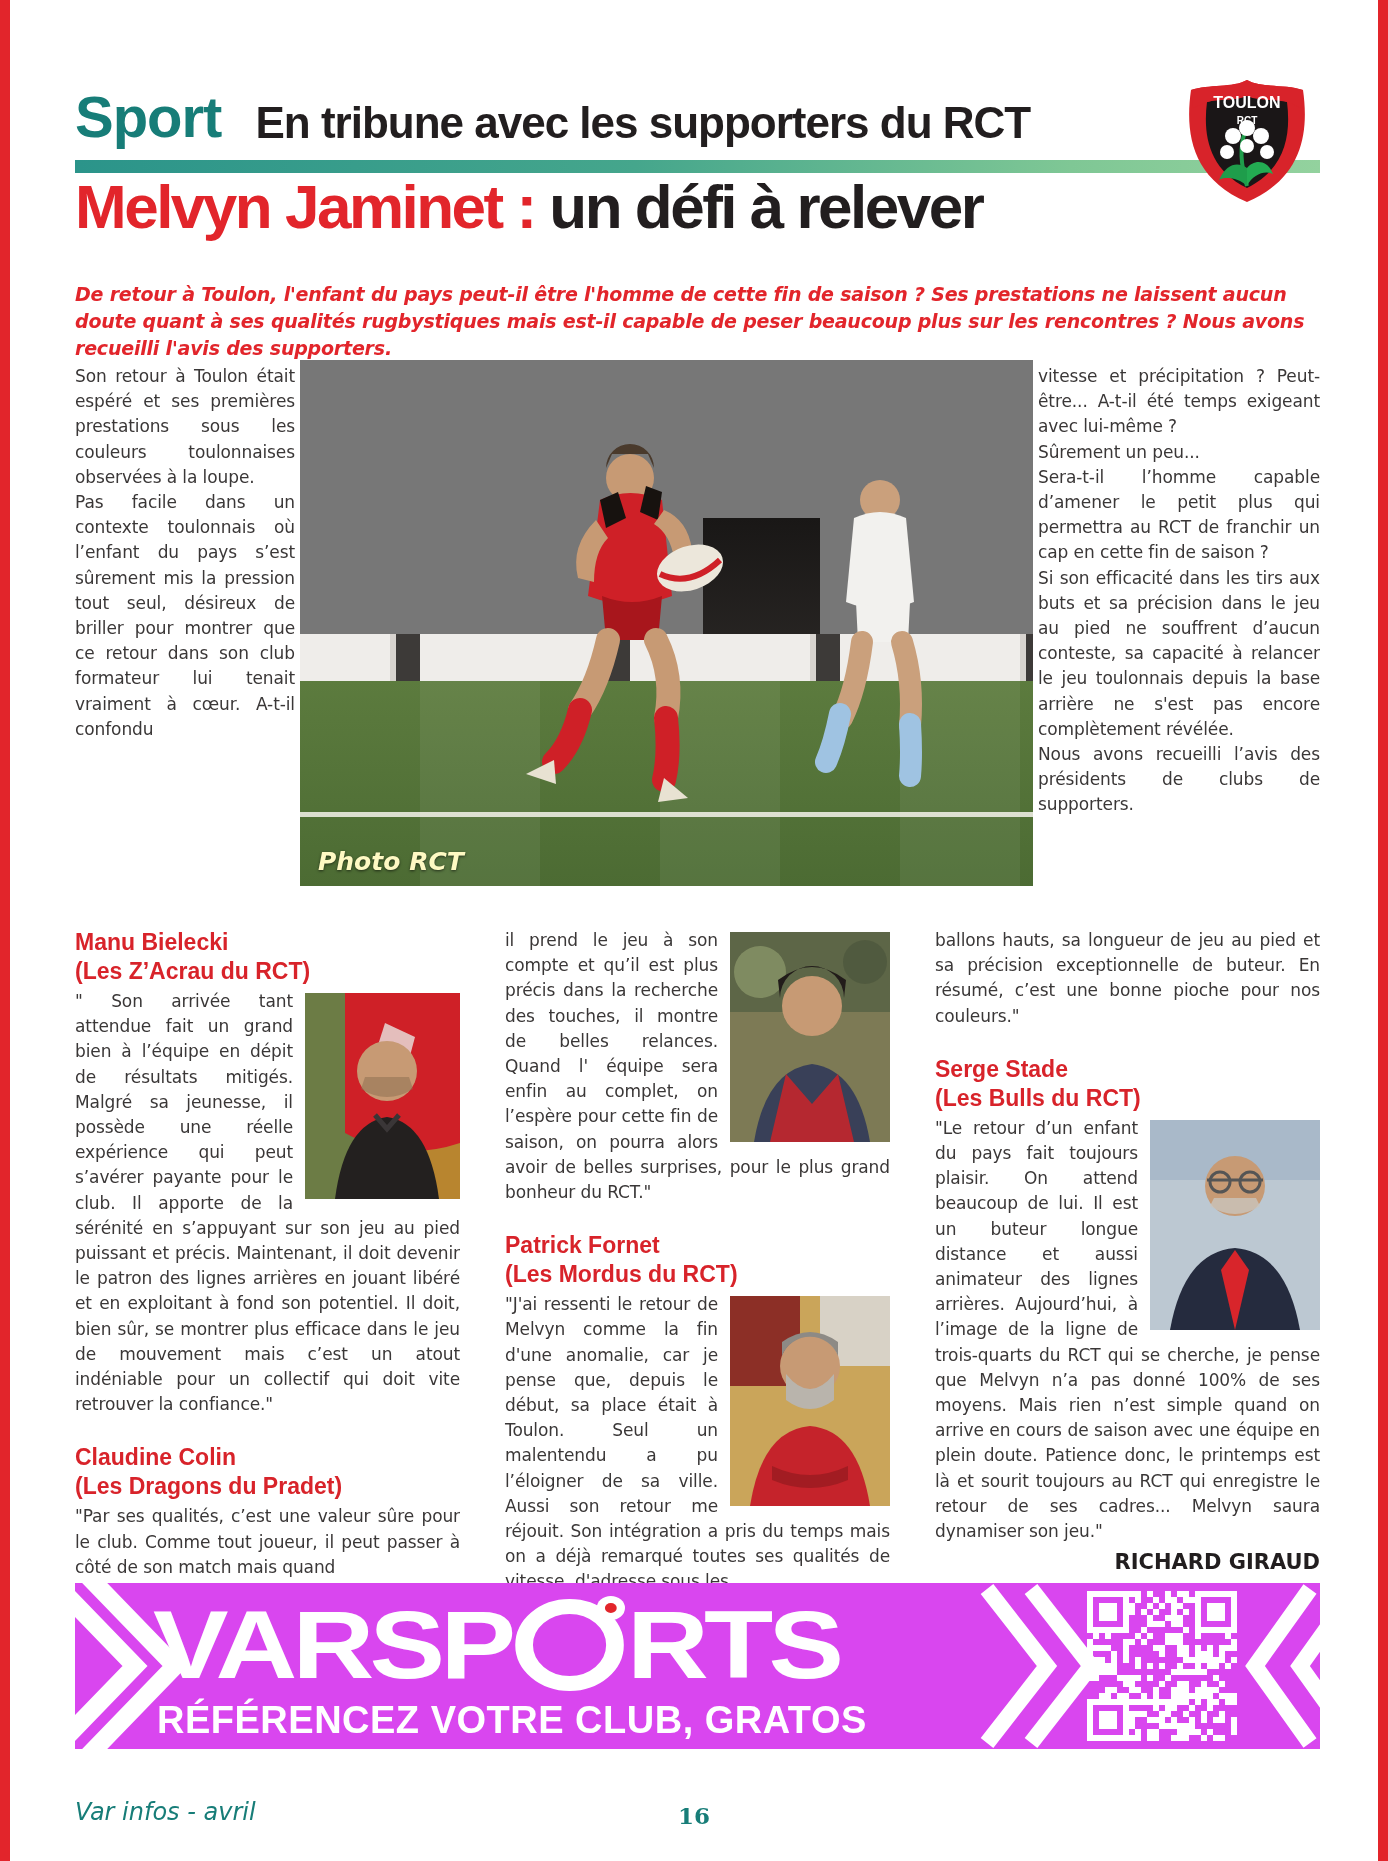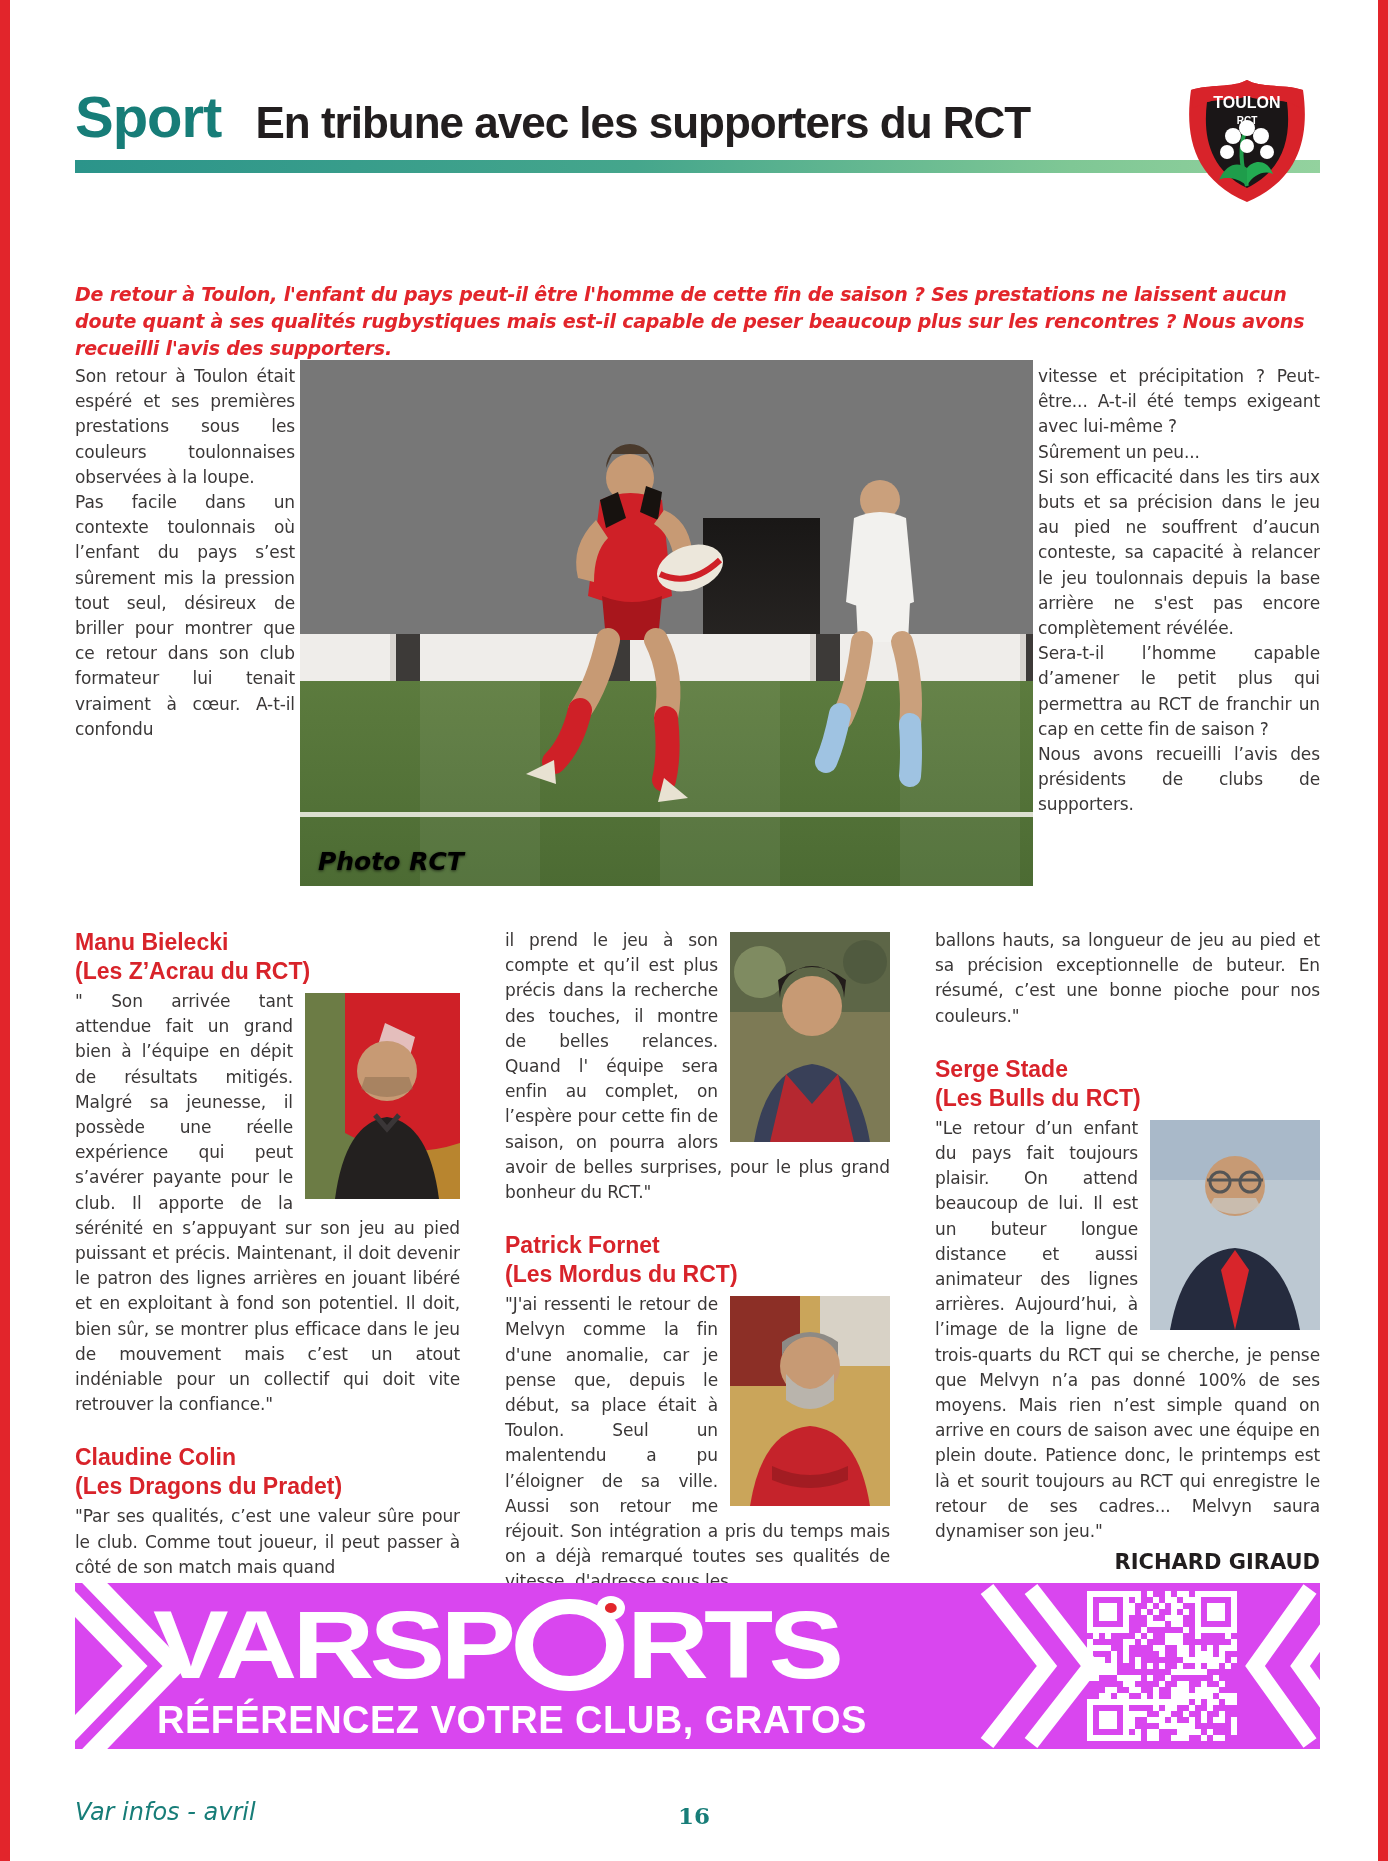--- a/index.html
+++ b/index.html
@@ -37,21 +37,21 @@
        repeating-linear-gradient(90deg,rgba(40,35,33,.55) 0 5px,rgba(120,110,104,.5) 5px 9px,rgba(86,78,74,.55) 9px 15px,rgba(158,148,140,.45) 15px 19px),
        repeating-linear-gradient(0deg,#8d8residual 0 1px,#6f6762 0 14px,#857b74 14px 26px),
        linear-gradient(180deg,#9a948e,#6e6660);}
   .ph-band{position:absolute;left:0;top:52%;width:100%;height:9%;
      background:repeating-linear-gradient(90deg,#efedea 0 90px,#d8d4cf 90px 96px,#3d3a38 96px 120px,#efedea 120px 210px);}
   .ph-tunnel{position:absolute;left:55%;top:30%;width:16%;height:31%;background:linear-gradient(180deg,#191716,#2b2826);}
   .ph-pitch{position:absolute;left:0;top:61%;width:100%;height:39%;
      background:repeating-linear-gradient(90deg,rgba(255,255,255,0) 0 120px,rgba(255,255,255,.06) 120px 240px),
                 linear-gradient(180deg,#5c7b3e,#4c6b33);}
   .ph-line{position:absolute;left:0;top:86%;width:100%;height:5px;background:rgba(244,242,235,.85);}
-  .photo-caption{position:absolute;left:18px;bottom:10px;color:#000000;font-weight:bold;font-style:italic;
+  .photo-caption{position:absolute;left:18px;bottom:10px;color:#fef9c3;font-weight:bold;font-style:italic;
      font-size:25px;font-family:"DejaVu Sans",sans-serif;text-shadow:0 1px 3px rgba(0,0,0,.6);}
 
   
   .interviews{position:absolute;left:75px;top:928px;width:1245px;display:grid;grid-template-columns:385px 385px 385px;column-gap:45px;}
   .i-name{margin:0;font-family:"Liberation Sans",sans-serif;font-weight:bold;font-size:23px;color:#d8232a;line-height:29px;}
   .i-club{margin:0 0 3px 0;font-family:"Liberation Sans",sans-serif;font-weight:bold;font-size:23px;color:#d8232a;line-height:29px;}
   .i-quote p, .i-cont{margin:0;font-size:17px;line-height:25.2px;text-align:justify;color:#3a3737;letter-spacing:-0.1px;}
   .i-gap{height:26px;}
   .portrait{float:right;margin:4px 0 6px 12px;overflow:hidden;position:relative;}
   .portrait svg{display:block;}
@@ -106,20 +106,23 @@
         <circle cx="52" cy="62" r="8" fill="#ffffff"></circle>
         <circle cx="66" cy="54" r="8" fill="#ffffff"></circle>
         <circle cx="80" cy="62" r="8" fill="#ffffff"></circle>
         <circle cx="46" cy="78" r="7" fill="#ffffff"></circle>
         <circle cx="86" cy="78" r="7" fill="#ffffff"></circle>
         <circle cx="66" cy="72" r="7" fill="#ffffff"></circle>
       </g>
     </svg>
   </div>
 
+  <div class="main-title">
+    <span class="t-red">Melvyn Jaminet :</span><span class="t-dark"> un défi à relever</span>
+  </div>
   <p class="standfirst">De retour à Toulon, l'enfant du pays peut-il être l'homme de cette fin de saison ? Ses prestations ne laissent aucun doute quant à ses qualités rugbystiques mais est-il capable de peser beaucoup plus sur les rencontres ? Nous avons recueilli l'avis des supporters.</p>
 
   <div class="article">
     <div class="body-col">
       <p>Son retour à Toulon était espéré et ses premières prestations sous les couleurs toulonnaises observées à la loupe.</p>
       <p>Pas facile dans un contexte toulonnais où l’enfant du pays s’est sûrement mis la pression tout seul, désireux de briller pour montrer que ce retour dans son club formateur lui tenait vraiment à cœur. A-t-il confondu</p>
     </div>
 
     <div class="main-photo">
       <div class="ph-crowd"></div>
@@ -157,22 +160,22 @@
           <path d="M290 354 q-6 30 -14 48" stroke="#9fc3e2" stroke-width="22" fill="none" stroke-linecap="round"></path>
           <path d="M360 364 q2 30 0 52" stroke="#9fc3e2" stroke-width="22" fill="none" stroke-linecap="round"></path>
         </g>
       </svg>
       <span class="photo-caption">Photo RCT</span>
     </div>
 
     <div class="body-col">
       <p>vitesse et précipitation ? Peut-être... A-t-il été temps exigeant avec lui-même ?</p>
       <p>Sûrement un peu...</p>
+      <p>Sera-t-il l’homme capable d’amener le petit plus qui permettra au RCT de franchir un cap en cette fin de saison ?</p>
       <p>Si son efficacité dans les tirs aux buts et sa précision dans le jeu au pied ne souffrent d’aucun conteste, sa capacité à relancer le jeu toulonnais depuis la base arrière ne s'est pas encore complètement révélée.</p>
-      <p>Sera-t-il l’homme capable d’amener le petit plus qui permettra au RCT de franchir un cap en cette fin de saison ?</p>
       <p>Nous avons recueilli l’avis des présidents de clubs de supporters.</p>
     </div>
   </div>
 
   <div class="interviews">
 
     <div class="i-col">
       <h3 class="i-name">Manu Bielecki</h3>
       <h4 class="i-club">(Les Z’Acrau du RCT)</h4>
       <div class="i-quote">

